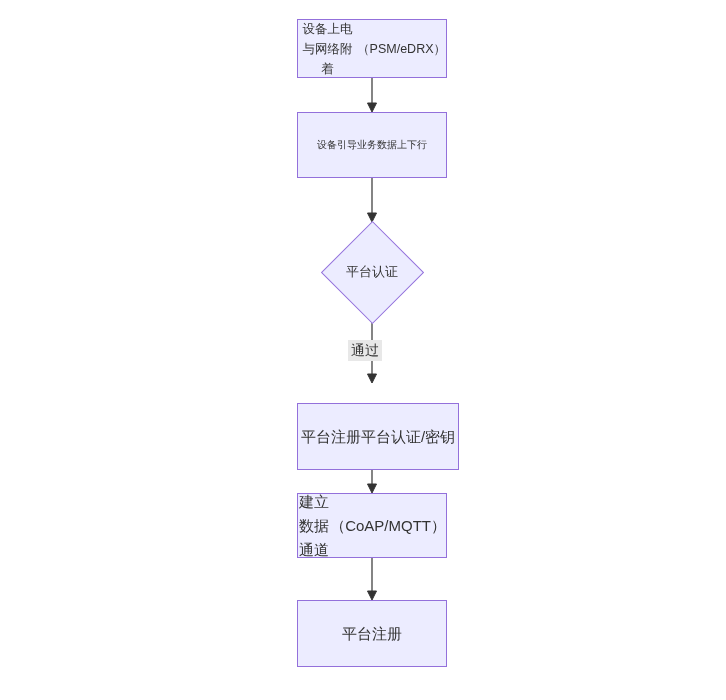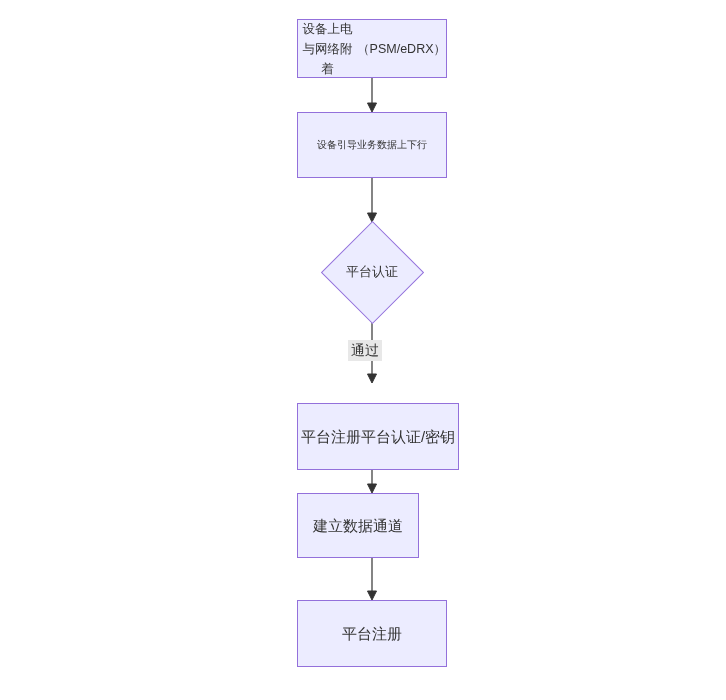--- a/index.html
+++ b/index.html
@@ -47,21 +47,21 @@
     justify-content:center;
     text-align:center;
     z-index:2;
   }
   .node .line{display:block;}
 
   
   .node-a{left:297px;top:19px;width:150px;height:59px;font-size:12.5px;line-height:20px;}
   .node-b{left:297px;top:112px;width:150px;height:66px;font-size:10px;line-height:24px;}
   .node-d{left:297px;top:383px;width:162px;height:67px;font-size:15px;line-height:24px;margin-top:20px;}
-  .node-e{left:297px;top:493px;width:122px;height:65px;font-size:15px;line-height:24px;justify-content:center;}
+  .node-e{left:297px;top:493px;width:150px;height:65px;font-size:15px;line-height:24px;justify-content:center;}
   .node-f{left:297px;top:600px;width:150px;height:67px;font-size:15px;line-height:24px;}
 
   
   .diamond-shape{
     position:absolute;
     left:336px;top:236px;
     width:71px;height:71px;
     background:var(--nodeFill);
     border:1px solid var(--nodeBorder);
     transform:rotate(45deg);
@@ -137,19 +137,20 @@
 
   <div class="edge-label">通过</div>
 
   <div class="node node-d">
     <span class="line">平台注册</span>
     <span class="line">平台认证/密钥</span>
   </div>
 
   <div class="node node-e">
     <span class="line">建立数据通道</span>
+    <span class="line">（CoAP/MQTT）</span>
   </div>
 
   <div class="node node-f">
     <span class="line">平台注册</span>
   </div>
 
 </div>
 
 </body></html>

